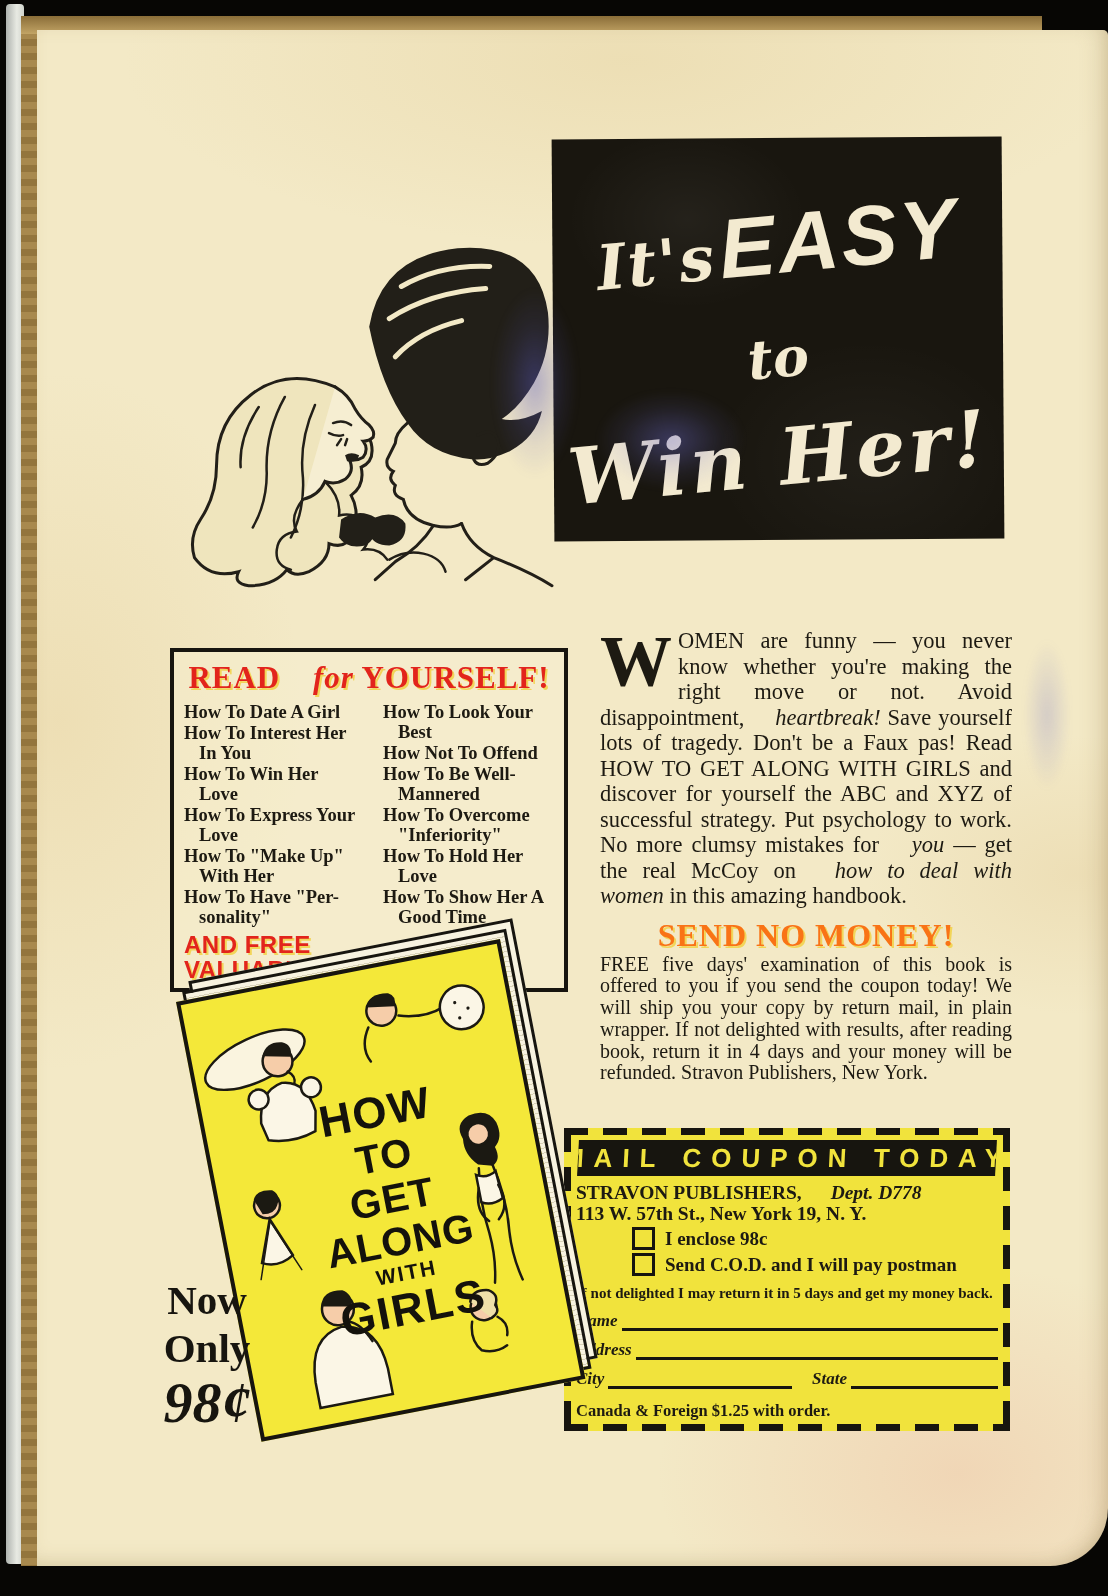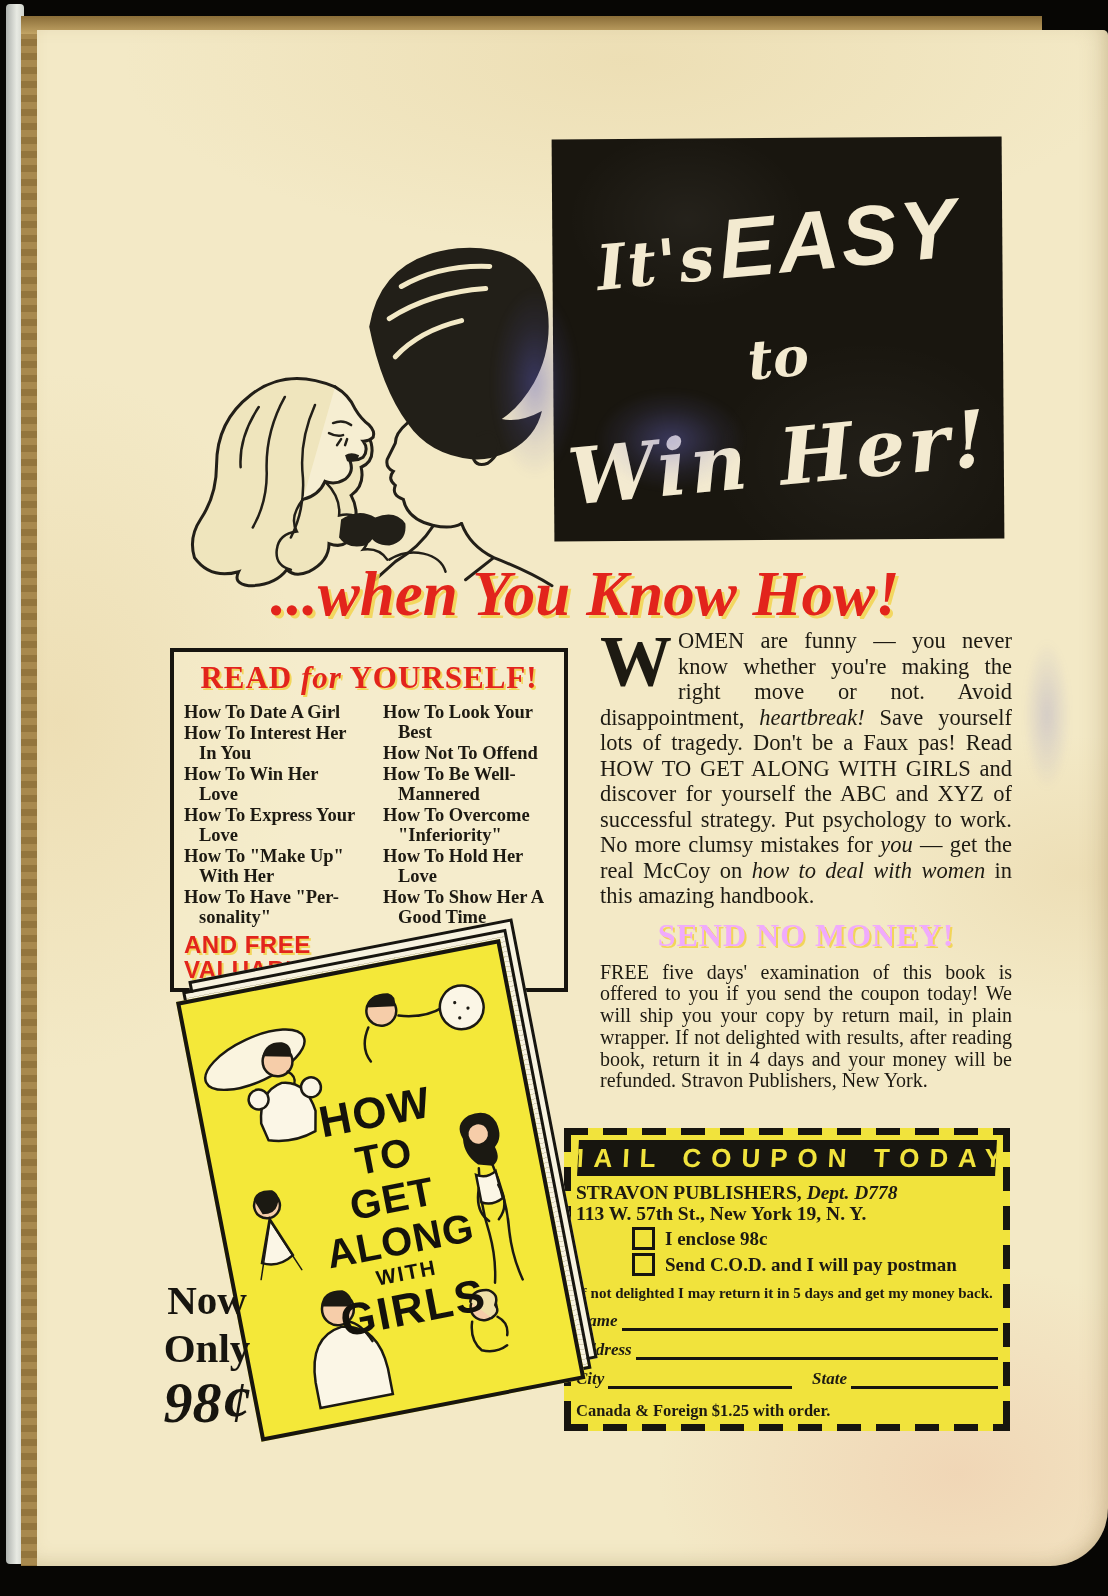--- a/index.html
+++ b/index.html
@@ -54,22 +54,22 @@
   .readbox .title .it{font-style:italic;}
   .cols{display:flex;gap:28px;}
   .col{width:50%;font-weight:bold;font-size:18.5px;line-height:20px;}
   .item{padding-left:15px;text-indent:-15px;margin-bottom:1px;}
   .morelines{margin-top:4px;font-family:"Liberation Sans",sans-serif;font-weight:bold;font-size:24px;
              line-height:25px;color:#e2241c;text-shadow:2px 2px 0 rgba(242,211,77,.9);letter-spacing:.5px;}
   
   .rightcol{position:absolute;left:600px;top:628px;width:412px;}
   .p1{font-size:22.5px;line-height:25.5px;text-align:justify;}
   .dropcap{float:left;font-size:72px;line-height:54px;padding:6px 6px 0 0;font-weight:bold;}
-  .it{font-style:italic;}
-  .sendtitle{text-align:center;font-weight:bold;font-size:32px;color:#f0abfc;margin:8px 0 8px;
+  .it{font-style:italic;margin-left:24px;}
+  .sendtitle{text-align:center;font-weight:bold;font-size:32px;color:#f97316;margin:8px 0 0;
              text-shadow:2px 2px 0 rgba(242,211,77,.9);letter-spacing:1px;}
   .p2{font-size:20px;line-height:21.8px;text-align:justify;}
   
   .coupon{position:absolute;left:564px;top:1128px;width:446px;background:#f1e33c;box-sizing:border-box;
           padding:12px 12px 10px;}
   .dash{position:absolute;background:repeating-linear-gradient(90deg,#17150f 0 24px,transparent 24px 39px);height:7px;left:0;right:0;}
   .dash.v{background:repeating-linear-gradient(180deg,#17150f 0 24px,transparent 24px 39px);width:7px;height:100%;top:0;}
   .dash.t{top:0;} .dash.b{bottom:0;} .dash.l{left:0;} .dash.r{right:0;left:auto;}
   .cheader{background:#17150f;color:#f1e33c;height:36px;display:flex;align-items:center;justify-content:center;
            font-family:"Liberation Sans",sans-serif;font-weight:bold;font-size:26px;letter-spacing:10px;
@@ -134,21 +134,20 @@
   <div class="panel">
     <div class="ln ln1"><span class="script">It's</span>&nbsp;<span class="caps">EASY</span></div>
     <div class="ln ln2">to</div>
     <div class="ln ln3">Win Her!</div>
   </div>
 
   <div class="smudge sm1"></div>
   <div class="smudge sm2"></div>
   <div class="smudge sm3"></div>
 
-  <div class="headline">...when You Know How!</div>
 
   <div class="readbox">
     <div class="title">
       <span>READ</span>
       <span class="it">for</span>
       <span>YOURSELF!</span>
     </div>
     <div class="cols">
       <div class="col">
         <div class="item">How To Date A Girl</div>

